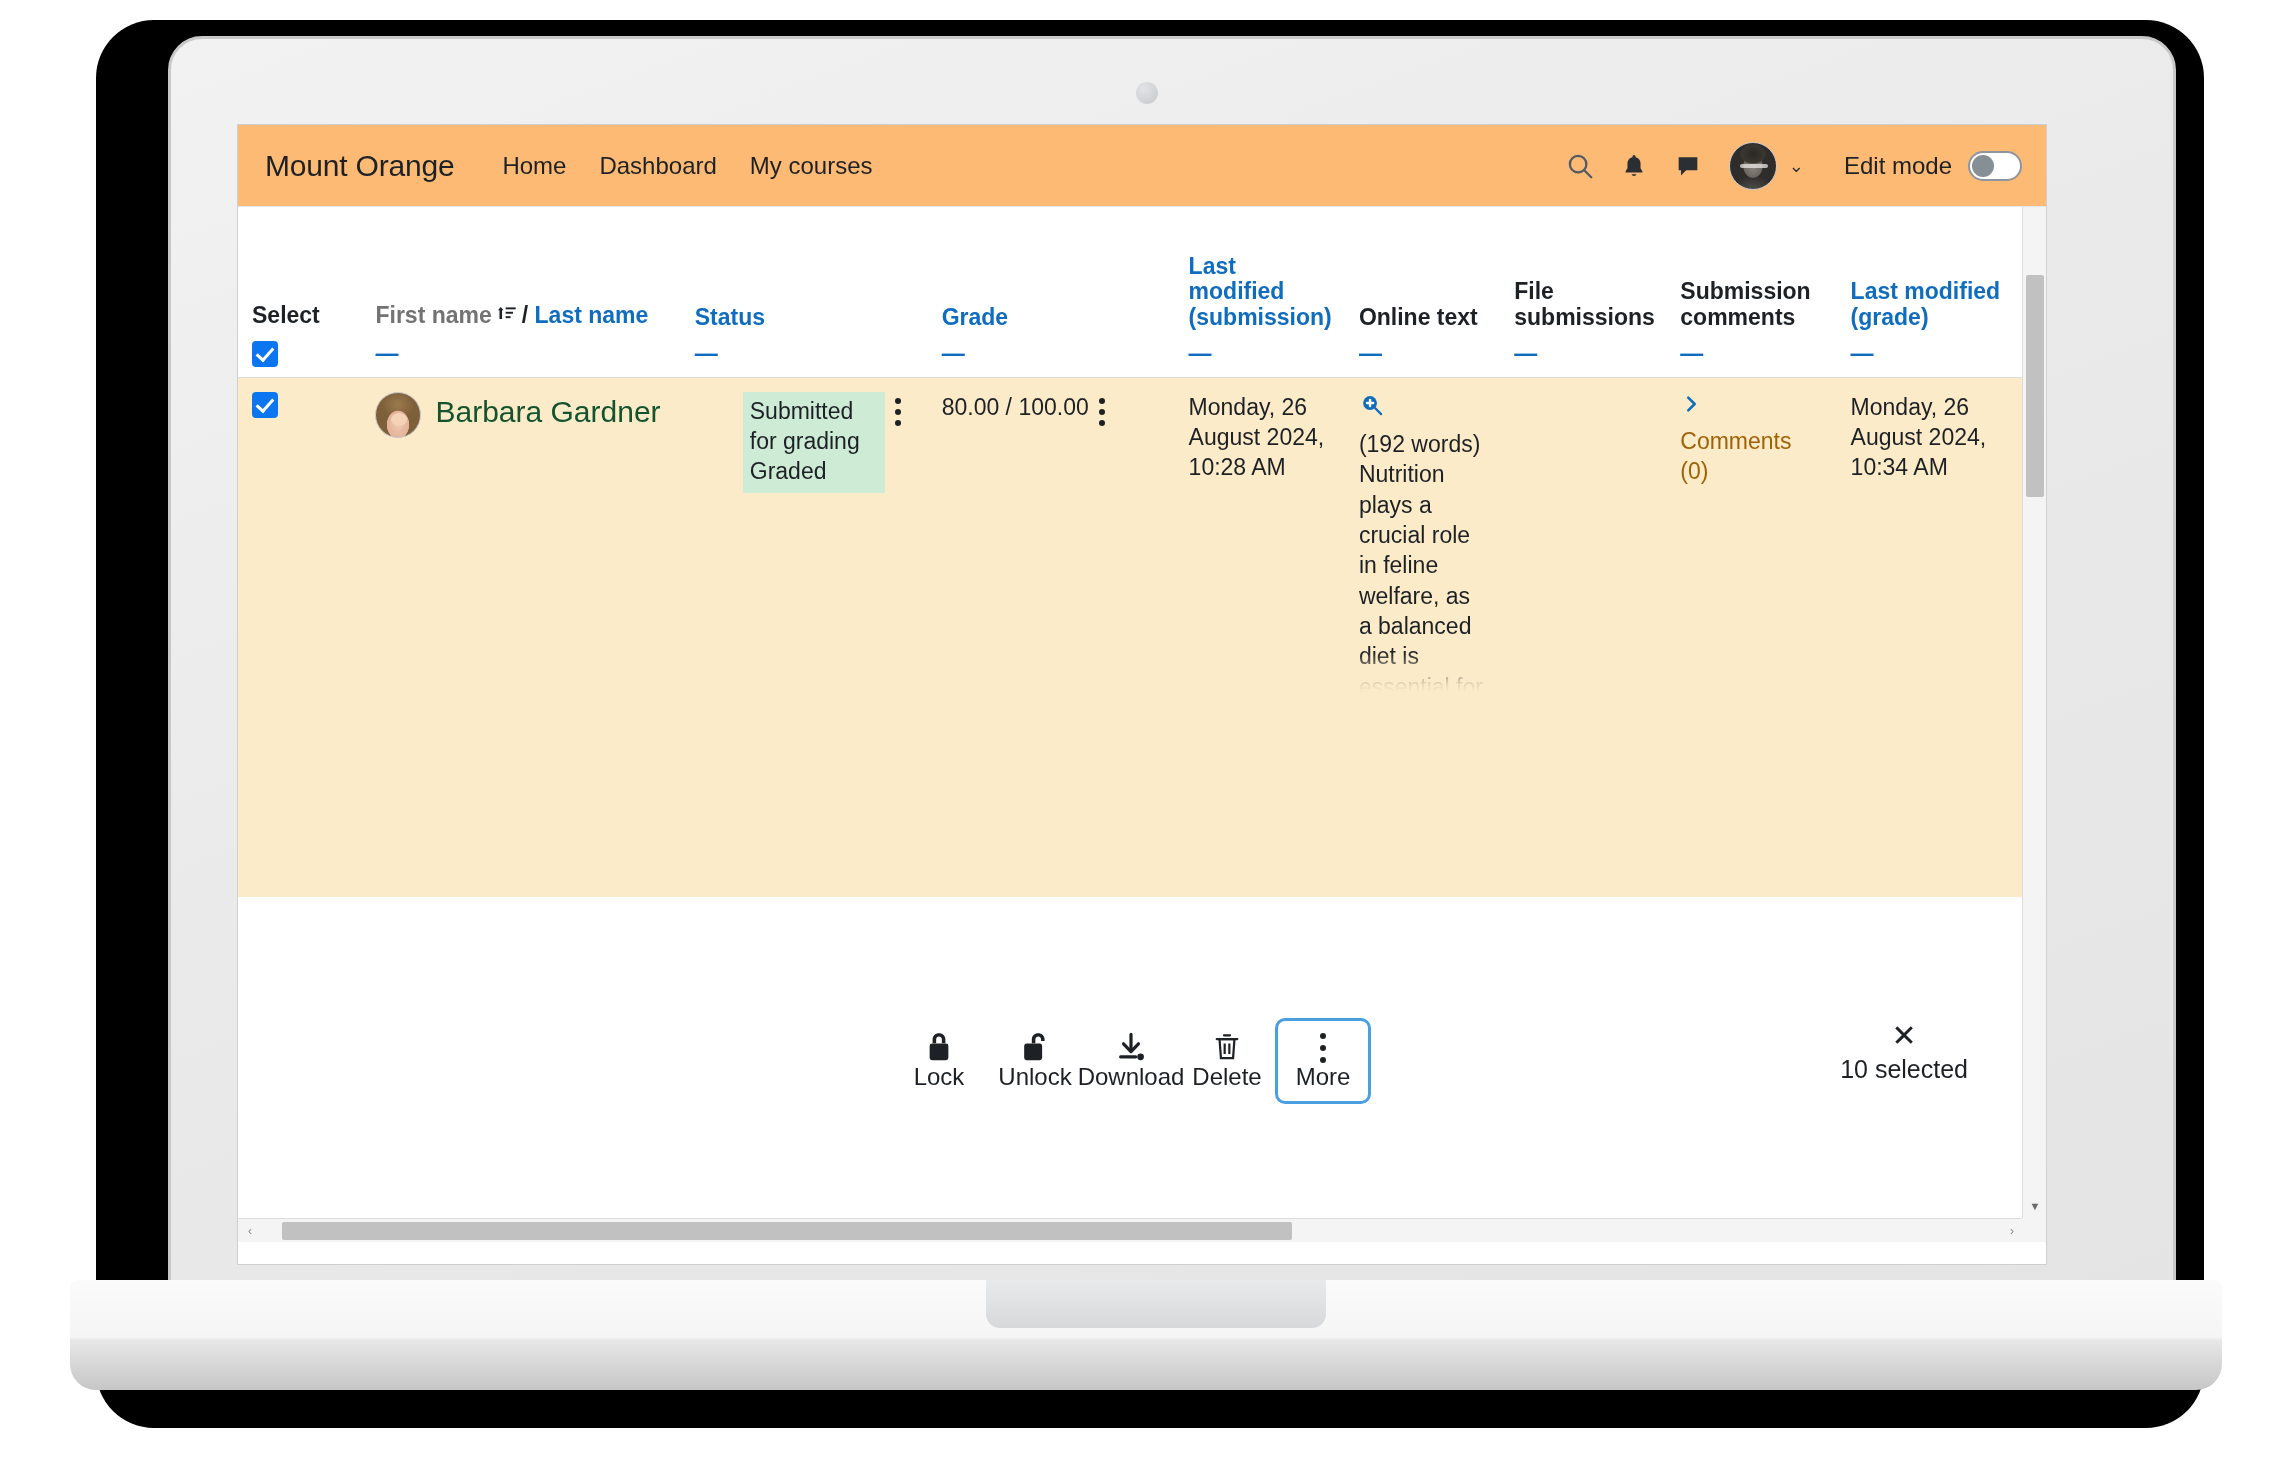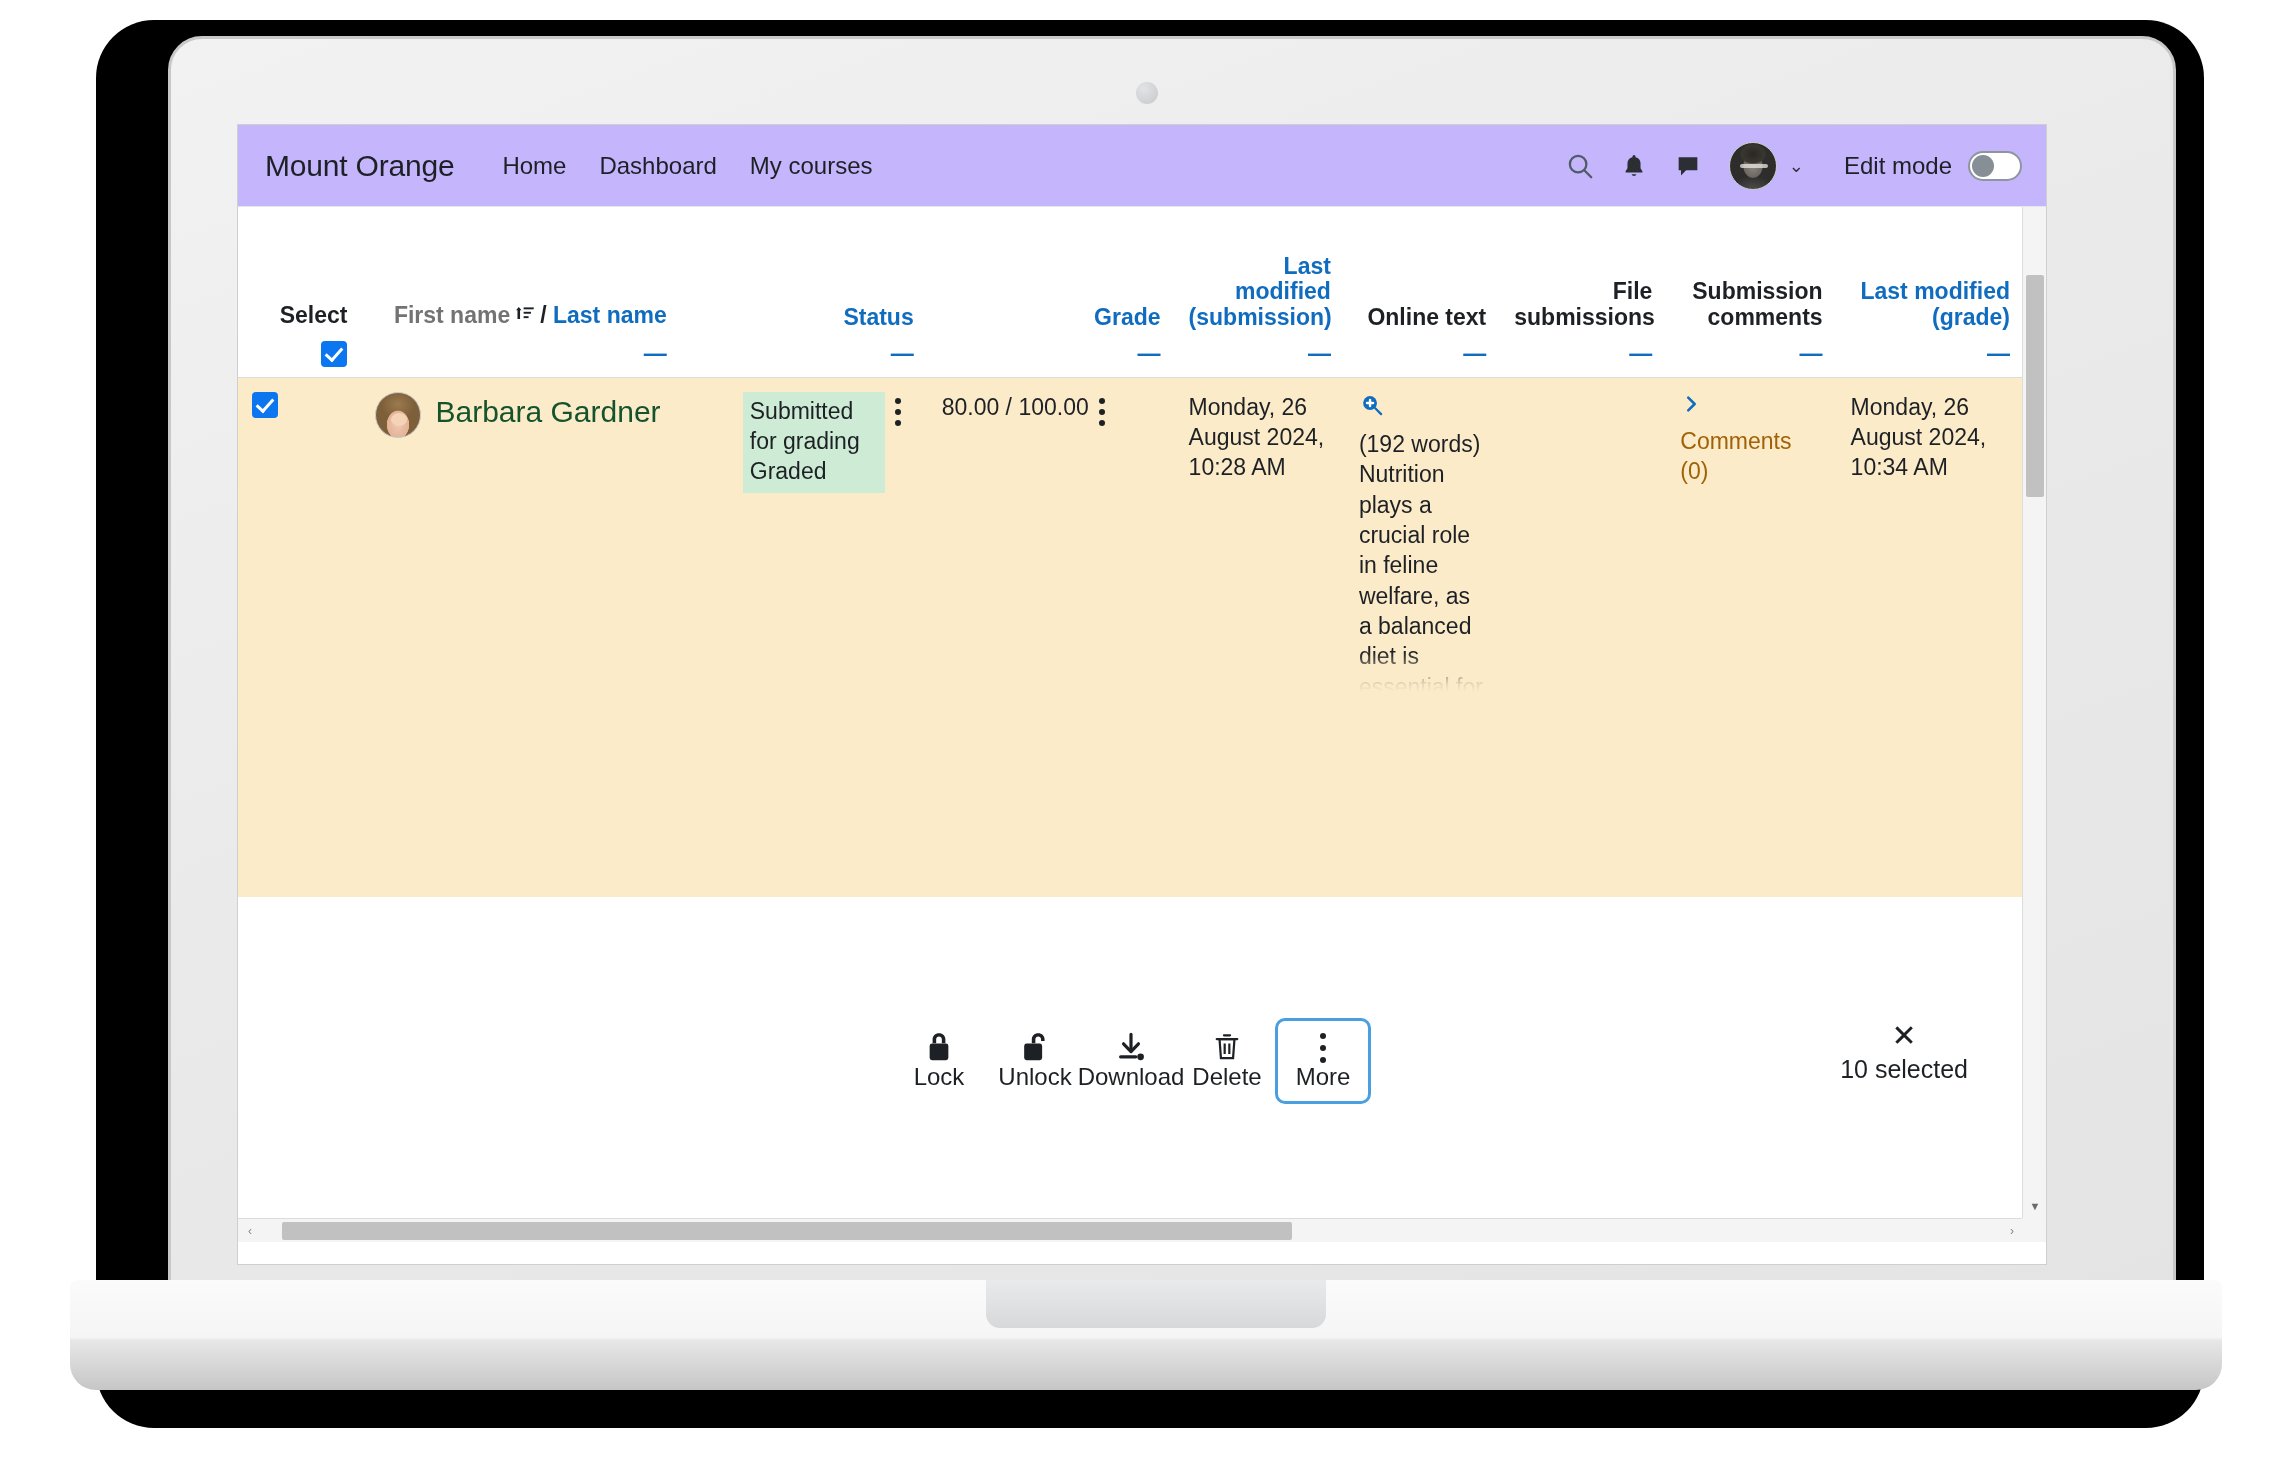--- a/index.html
+++ b/index.html
@@ -60,21 +60,21 @@
     width: 1810px; height: 1141px;
     background: #ffffff;
     border: 1px solid #cfcfcf;
     overflow: hidden;
   }
 
   
   #navbar {
     position: absolute; left: 0; top: 0;
     width: 1810px; height: 82px;
-    background: #c4b5fd;
+    background: #fdba74;
     border-bottom: 1px solid #e4e6ea;
     display: flex; align-items: center;
   }
   .brand {
     font-size: 30px; color: #1d2125;
     margin-left: 27px; margin-right: 48px;
     white-space: nowrap; letter-spacing: -0.2px;
   }
   .navlink {
     font-size: 24px; color: #1d2125;
@@ -120,21 +120,21 @@
   }
 
   
   #grid-viewport {
     position: absolute; left: 0; top: 82px;
     width: 1786px; height: 1011px;
     overflow: hidden; background: #fff;
   }
   table.grading { border-collapse: collapse; width: 1786px; table-layout: fixed; }
   table.grading th {
-    vertical-align: bottom; text-align: right;
+    vertical-align: bottom; text-align: left;
     padding: 6px 14px 10px 14px;
     font-size: 23px; font-weight: bold; line-height: 1.12;
   }
   table.grading thead tr { height: 170px; }
   th.link-head { color: #0f6cbf; }
   th.plain-head { color: #1d2125; }
   .dashlink {
     display: block; margin-top: 10px; color: #0f6cbf;
     font-weight: bold; font-size: 23px; text-decoration: none; cursor: pointer;
   }

